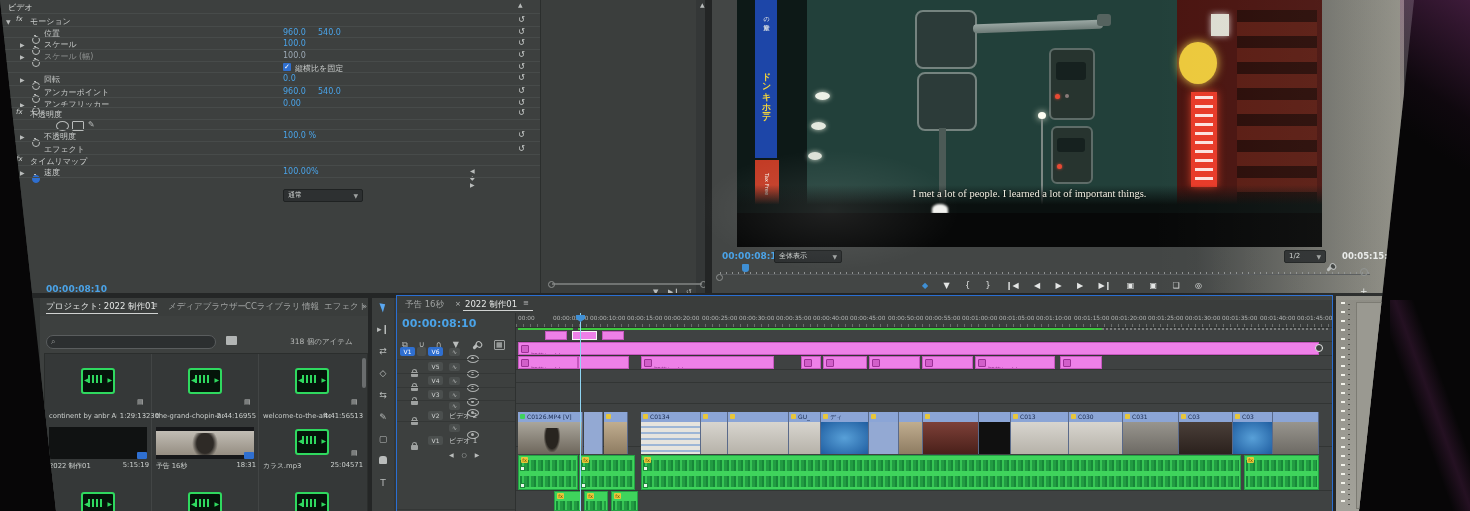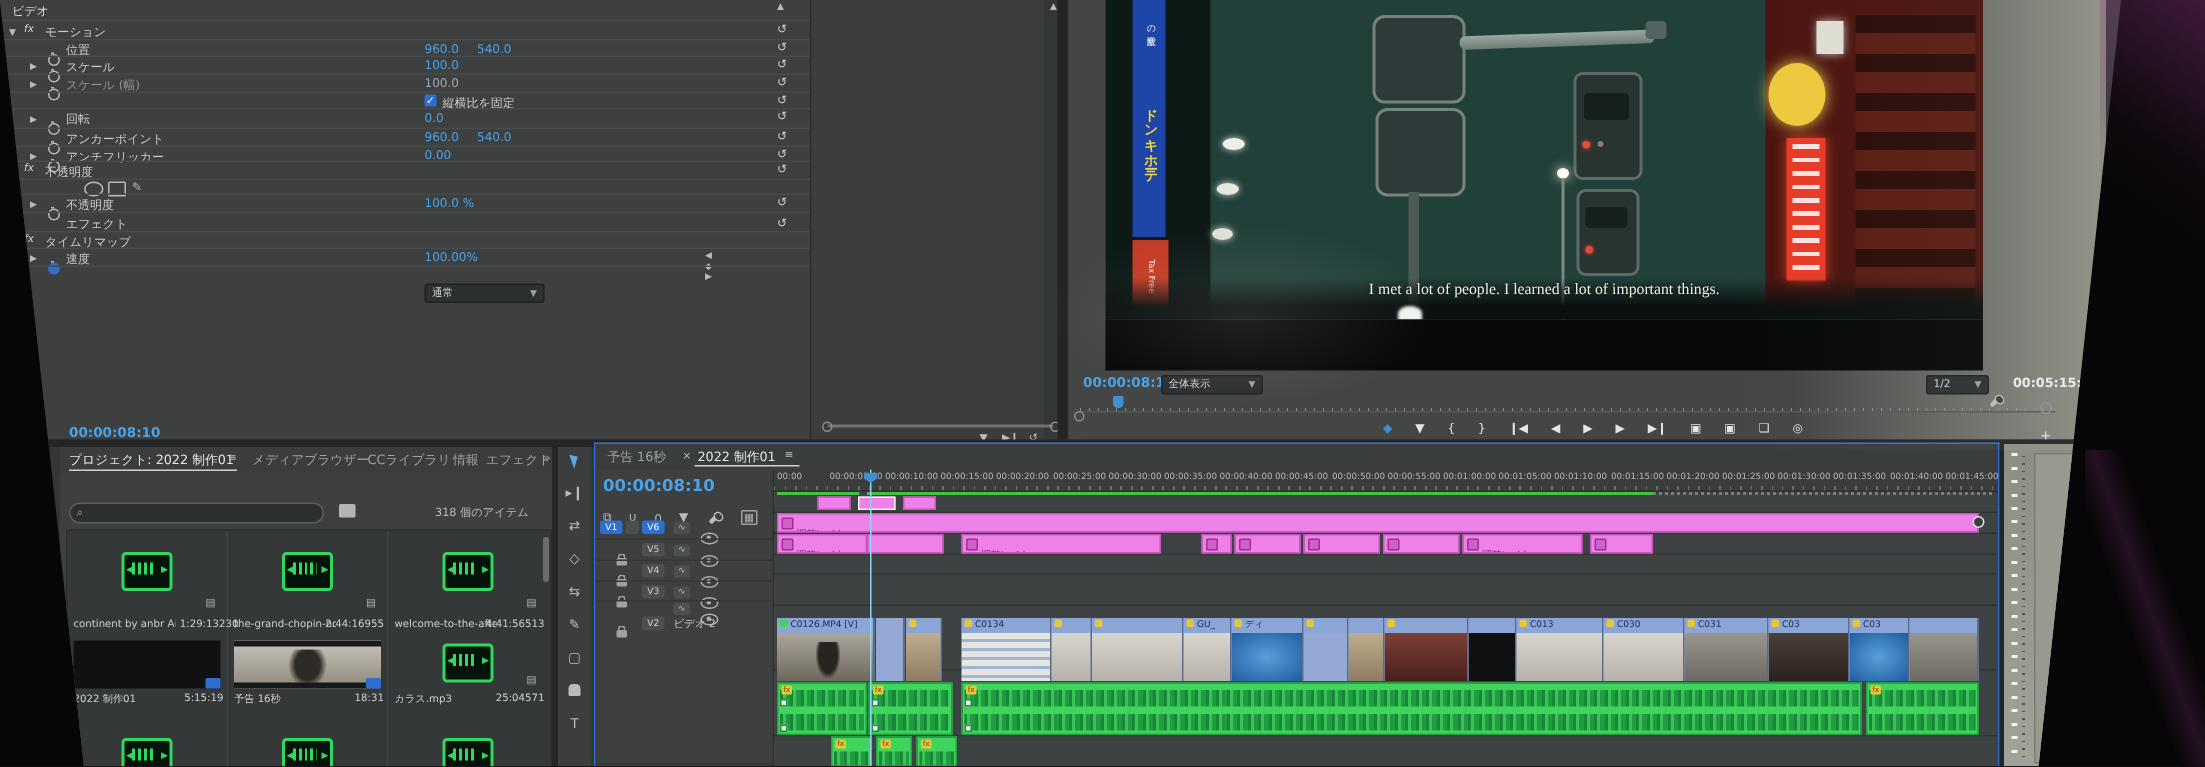--- a/index.html
+++ b/index.html
@@ -492,20 +492,28 @@
         </div>
 
         <div class="ab" style="left:0;top:87px;width:118px;height:20px;border-top:1px solid #343736;">
           <span class="i-sync ab" style="left:52px;top:1px;">∿</span>
           <span class="ab" style="left:70px;top:1px;"><span class="i-eye"></span></span>
           <span class="ab" style="left:14px;top:9px;"><span class="i-lock"></span></span>
           <span class="chip ab" style="left:31px;top:10px;width:15px;">V2</span>
           <span class="ab lbl" style="left:52px;top:10px;font-size:7px;">ビデオ 2</span>
         </div>
 
+        <div class="ab" style="left:0;top:108px;width:118px;height:42px;border-top:1px solid #343736;">
+          <span class="i-sync ab" style="left:52px;top:2px;">∿</span>
+          <span class="ab" style="left:70px;top:2px;"><span class="i-eye"></span></span>
+          <span class="ab" style="left:14px;top:13px;"><span class="i-lock"></span></span>
+          <span class="chip ab" style="left:31px;top:14px;width:15px;">V1</span>
+          <span class="ab lbl" style="left:52px;top:14px;font-size:7px;">ビデオ 1</span>
+          <span class="ab navkf" style="left:52px;top:29px;">◀ ○ ▶</span>
+        </div>
 
 
         <div class="ab" style="left:0;top:196px;width:118px;height:18px;border-top:1px solid #343736;">
           
           
           
         </div>
       </div>
 
       <div class="ab" style="left:119px;top:17px;width:816px;height:198px;background:#3f4242;overflow:hidden;">

